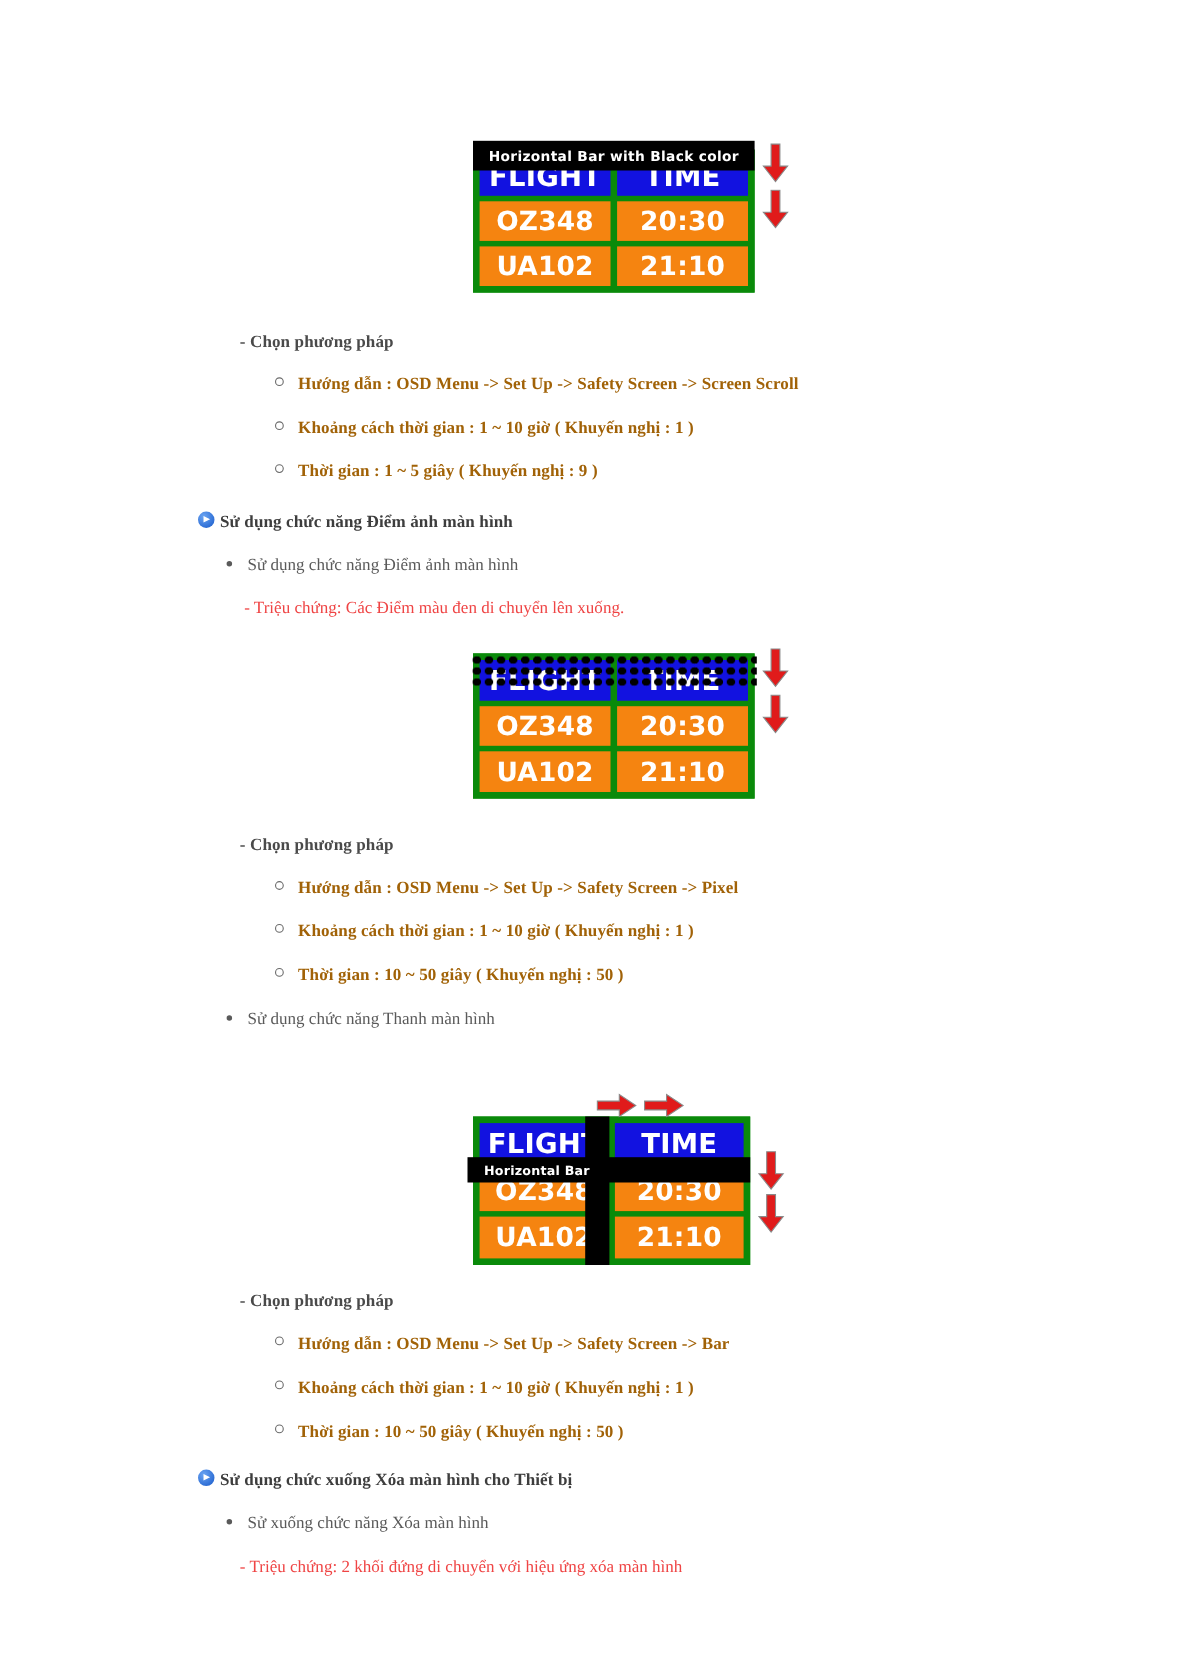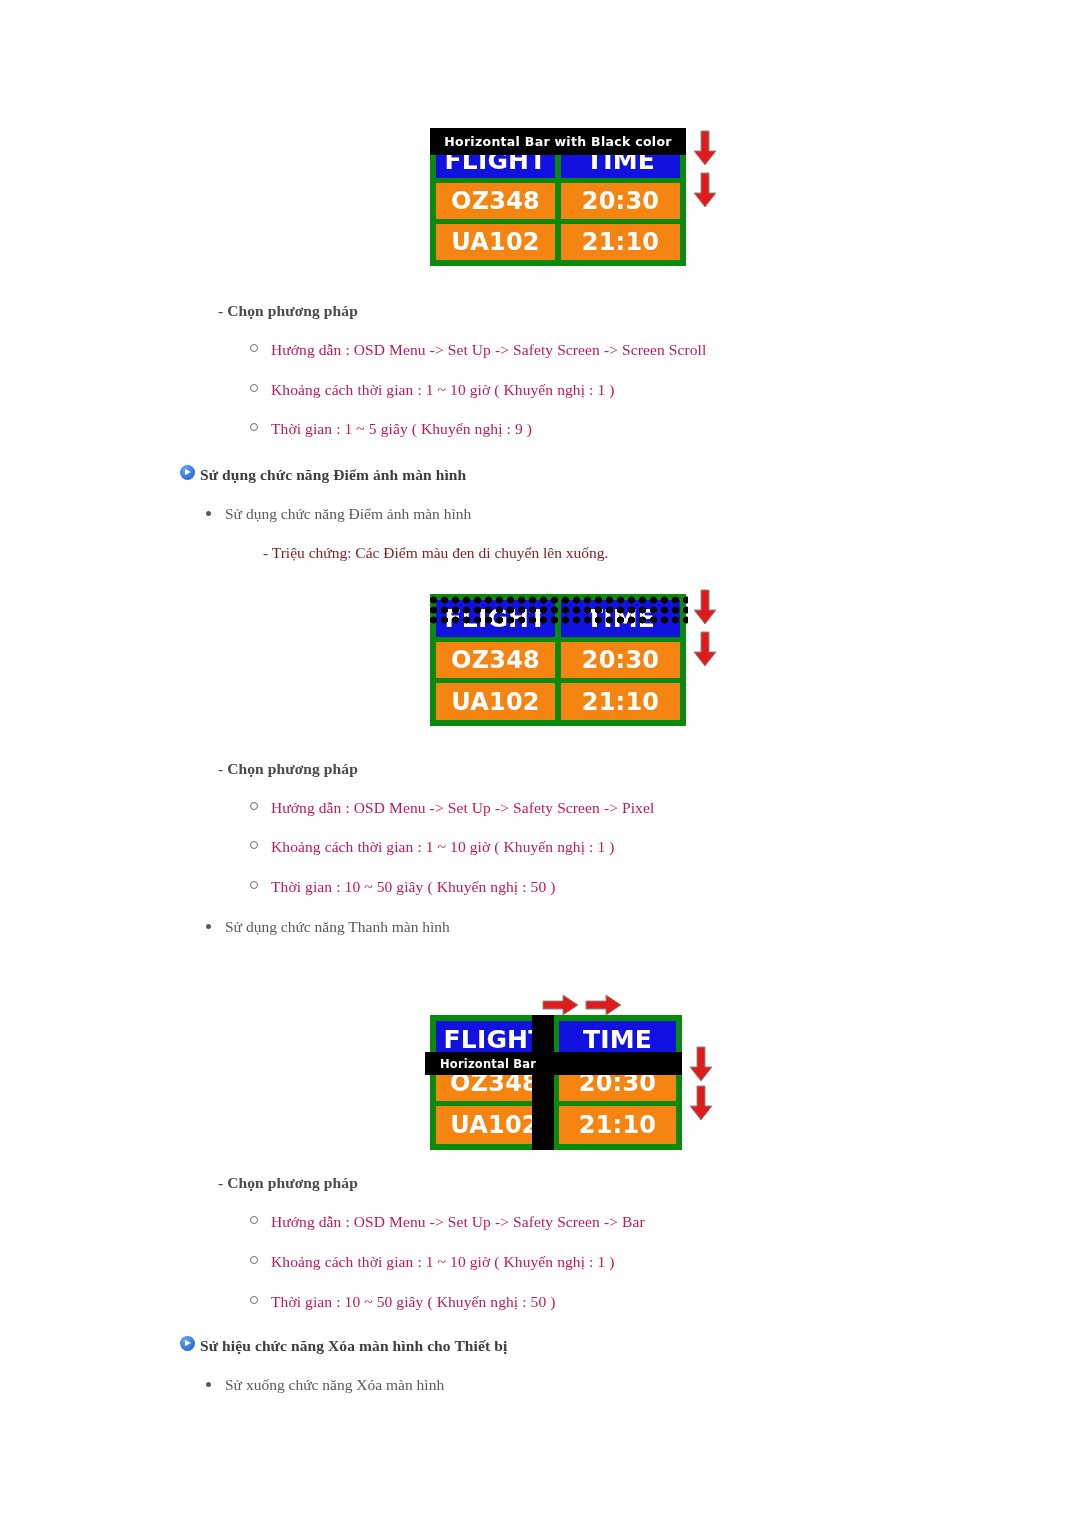--- a/index.html
+++ b/index.html
@@ -27,22 +27,23 @@
 
   .method-title {
     font-size: 15.5px;
     font-weight: bold;
     color: #4a4a4a;
     letter-spacing: .1px;
   }
 
   .opt-line {
     font-size: 15.5px;
-    color: #be185d;
+    color: #a16207;
     letter-spacing: .1px;
+    font-weight: bold;
   }
   .opt-line .circ {
     display: inline-block;
     width: 6px; height: 6px;
     border: 1px solid #6a6a6a;
     border-radius: 50%;
     margin-right: 13px;
     vertical-align: 3px;
   }
 
@@ -77,22 +78,21 @@
     display: inline-block;
     width: 5px; height: 5px;
     border-radius: 50%;
     background: #5a5a5a;
     margin-right: 14px;
     vertical-align: 3px;
   }
 
   .symptom-line {
     font-size: 15.5px;
-    color: #7f1d1d;
-    margin-left: 41px;
+    color: #ef4444;
   }
 
   
   .figure { position: absolute; }
 
   .board {
     position: absolute;
     background: #0a8a0a;
     border: 1px solid #0a8a0a;
     box-sizing: border-box;
@@ -309,19 +309,20 @@
     <span class="circ"></span><span>Hướng dẫn : OSD Menu -&gt; Set Up -&gt; Safety Screen -&gt; Bar</span>
   </div>
   <div class="abs opt-line" style="left:250px; top:1237px;">
     <span class="circ"></span><span>Khoảng cách thời gian : 1 ~ 10 giờ ( Khuyến nghị : 1 )</span>
   </div>
   <div class="abs opt-line" style="left:250px; top:1277px;">
     <span class="circ"></span><span>Thời gian : 10 ~ 50 giây ( Khuyến nghị : 50 )</span>
   </div>
 
   <div class="arrow-badge" style="left:180px; top:1320px;"></div>
-  <div class="abs section-head" style="left:200px; top:1321px;">Sử hiệu chức năng Xóa màn hình cho Thiết bị</div>
+  <div class="abs section-head" style="left:200px; top:1321px;">Sử dụng chức xuống Xóa màn hình cho Thiết bị</div>
 
   <div class="abs bullet-line" style="left:206px; top:1360px;">
     <span class="dot"></span><span>Sử xuống chức năng Xóa màn hình</span>
   </div>
+  <div class="abs symptom-line" style="left:218px; top:1400px;">- Triệu chứng: 2 khối đứng di chuyển với hiệu ứng xóa màn hình</div>
 
 </div>
 
 </body></html>

